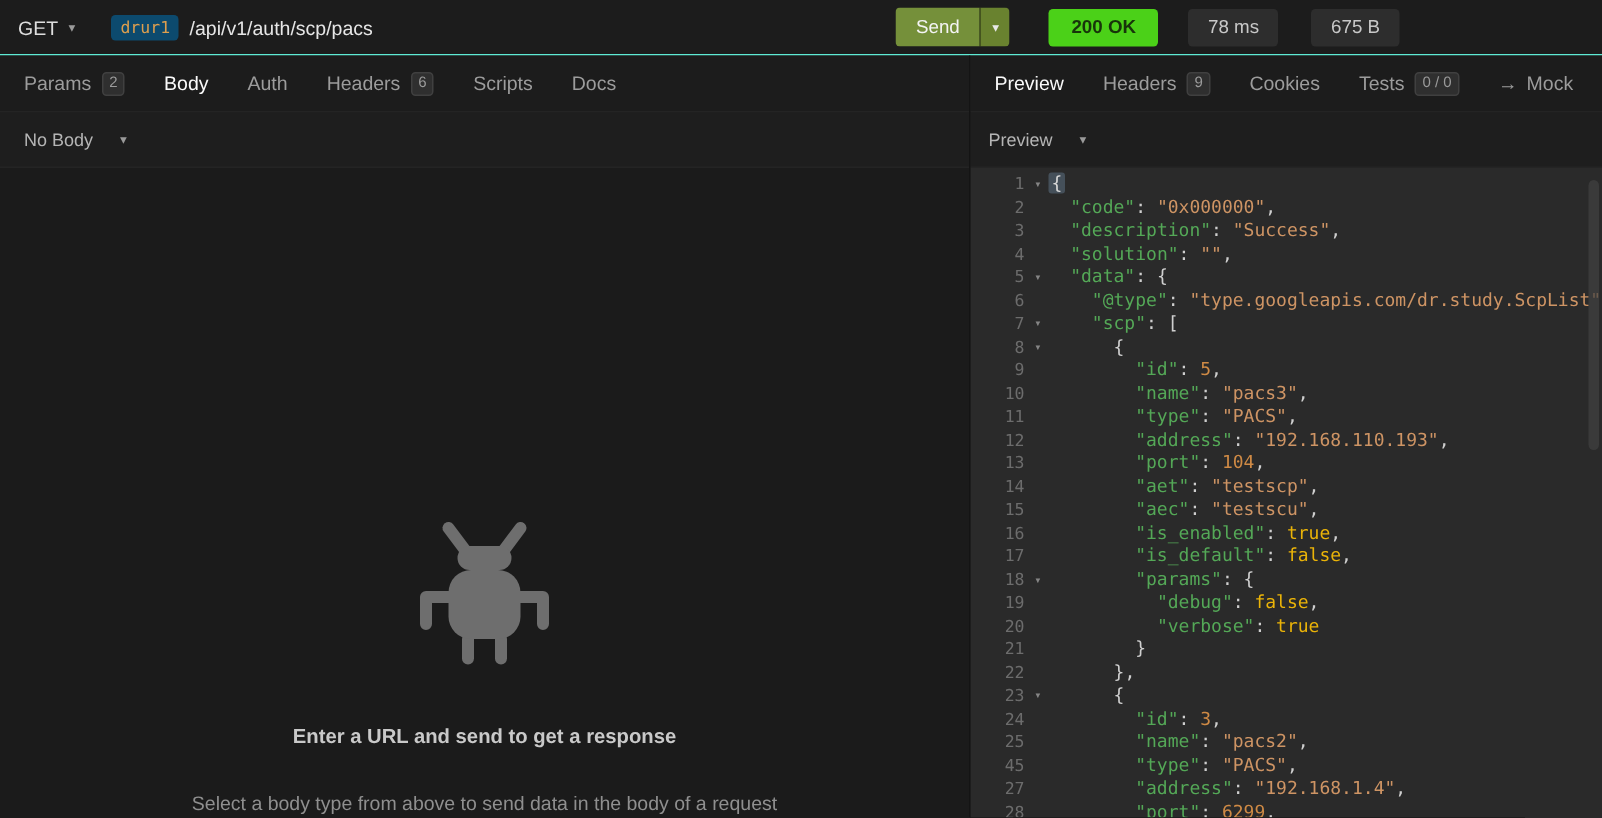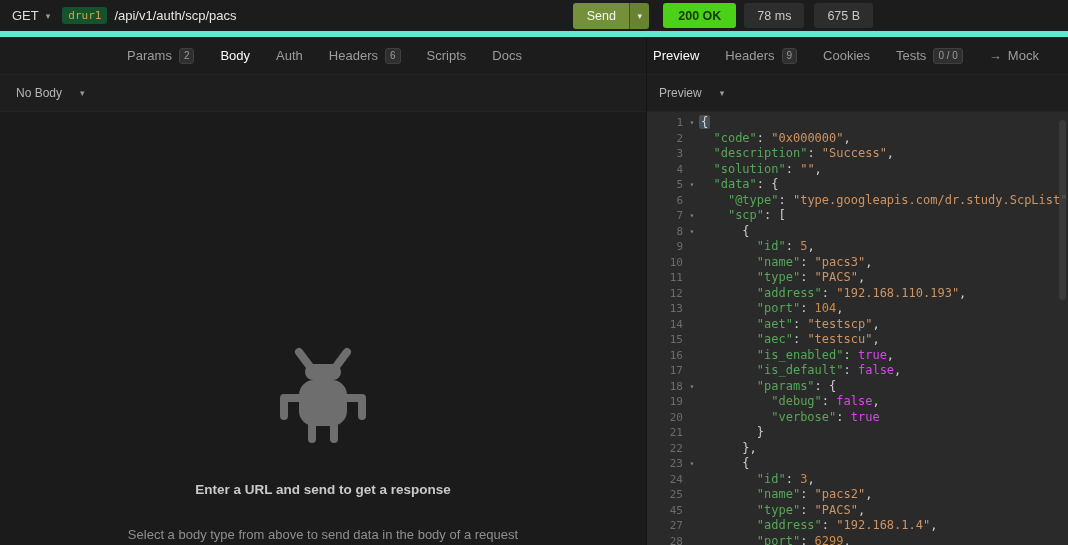--- a/index.html
+++ b/index.html
@@ -9,46 +9,46 @@
     overflow: hidden;
     background: #1c1c1c;
     font-family: "Liberation Sans", sans-serif;
     -webkit-font-smoothing: antialiased;
   }
   .app { position: relative; width: 1068px; height: 545px; background: #1c1c1c; }
 
   
   .topbar {
     height: 37px; display: flex; align-items: center;
-    background: #1c1c1c; border-bottom: 6px solid #5eead4;
+    background: #1c1c1c; border-bottom: 1px solid #5eead4; gap: 12px;
   }
   .method { display: flex; align-items: center; gap: 7px; padding: 0 12px 0 12px; color: #dedede; font-size: 13px; cursor: pointer; }
   .chev { color: #9a9a9a; font-size: 9px; }
   .urlbar { flex: none; width: 492px; display: flex; align-items: center; gap: 7px; height: 100%; }
   .envbadge {
-    background: #14532d; color: #dd9f4e;
+    background: #0c4a6e; color: #dd9f4e;
     font-family: "DejaVu Sans Mono", monospace; font-size: 11px;
     padding: 2px 6px; border-radius: 3px;
   }
   .urlpath { color: #e6e6e6; font-size: 13px; }
   .send { display: flex; height: 26px; margin-left: 19px; border-radius: 3px; overflow: hidden; }
   .send-main { background: #75903a; color: #f4f4f4; font-size: 12.5px; width: 56px; display: flex; align-items: center; justify-content: center; cursor: pointer; }
   .send-caret { background: #69822f; width: 20px; display: flex; align-items: center; justify-content: center; border-left: 1px solid rgba(0,0,0,.35); cursor: pointer; }
   .send-caret .chev { color: #e8e8e8; }
   .badge { height: 25px; display: flex; align-items: center; padding: 0 13px; border-radius: 3px; font-size: 12.5px; background: #2d2d2d; color: #c8c8c8; }
   .badge.status { background: #4bd118; color: #17350a; font-weight: 700; margin-left: 14px; padding: 0 15px; }
   .badge.time { margin-left: 8px; }
   .badge.size { margin-left: 10px; }
 
   
   .main { display: flex; height: 508px; }
   .left  { width: 647px; flex: none; display: flex; flex-direction: column; background: #1c1c1c; border-right: 1px solid #141414; position: relative; }
   .right { flex: 1; display: flex; flex-direction: column; background: #1c1c1c; position: relative; overflow: hidden; }
 
-  .tabs { height: 38px; display: flex; align-items: center; padding-left: 3px; border-bottom: 1px solid #242424; flex: none; white-space: nowrap; overflow: hidden; justify-content: center; }
+  .tabs { height: 38px; display: flex; align-items: center; padding-left: 3px; border-bottom: 1px solid #242424; flex: none; white-space: nowrap; overflow: hidden; }
   .tab { display: flex; align-items: center; padding: 0 13px; height: 100%; color: #9c9c9c; font-size: 13px; cursor: pointer; }
   .tab.active { color: #fafafa; }
   .tab-badge {
     background: #2f2f2f; border: 1px solid #404040; color: #9b9b9b;
     font-size: 10px; padding: 0 4px; line-height: 14px;
     border-radius: 3px; margin-left: 7px; display: inline-block;
   }
   .tab-icon { margin-right: 6px; color: #9c9c9c; font-size: 13px; }
 
   .subhead { height: 37px; display: flex; align-items: center; padding-left: 16px; border-bottom: 1px solid #242424; flex: none; background: #1e1e1e; }
@@ -62,21 +62,21 @@
 
   
   .codeview { flex: 1; background: #2a2a2a; overflow: hidden; padding-top: 3px; position: relative; }
   .code-line { display: flex; height: 15.5px; line-height: 15.5px; font-family: "DejaVu Sans Mono", monospace; font-size: 12px; white-space: pre; }
   .ln { flex: none; width: 36px; text-align: right; color: #6c6c6c; font-size: 11px; }
   .fold { flex: none; width: 16px; text-align: center; color: #858585; font-size: 8px; padding-left: 2px; }
   .code-text { white-space: pre; }
   .tok-k { color: #54a857; }
   .tok-s { color: #ce9464; }
   .tok-n { color: #cf8a45; }
-  .tok-b { color: #d946ef; }
+  .tok-b { color: #eab308; }
   .tok-p { color: #cfcfcf; }
   .tok-w { white-space: pre; }
   .tok-ph { color: #d8d8d8; background: #45505a; border-radius: 2px; padding: 0 2px; }
   .vscroll { position: absolute; right: 2px; top: 8px; width: 7px; height: 180px; background: #414141; border-radius: 4px; opacity: .7; }
 </style>
 </head>
 <body>
 
 <div class="app">
 

